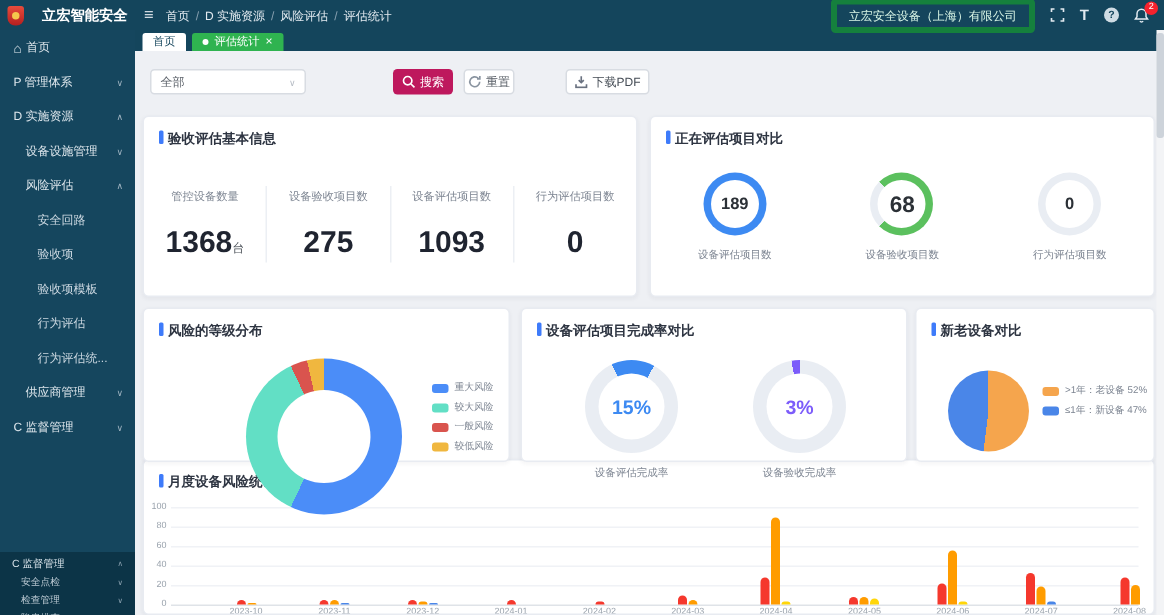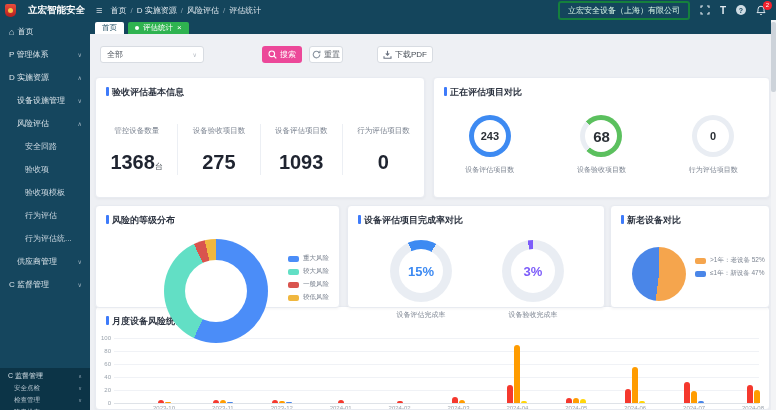--- a/index.html
+++ b/index.html
@@ -9,21 +9,21 @@
   
   .topbar{position:absolute;left:0;top:0;width:776px;height:20px;background:#14455c;display:flex;align-items:center;z-index:10}
   .logo-area{width:90px;display:flex;align-items:center;padding-left:5px;gap:12px;flex:0 0 90px}
   .shield{width:11px;height:13px;background:linear-gradient(#e74c3c,#b51f1f);border-radius:2px 2px 5px 5px;position:relative;flex:0 0 11px}
   .shield i{position:absolute;left:3px;top:4px;width:5px;height:5px;background:#f5c84c;border-radius:50%}
   .logo-text{font-size:9.5px;font-weight:bold;color:#fff;white-space:nowrap}
   .burger{color:#cfd9e0;font-size:11px;margin:0 8px 0 6px;cursor:pointer}
   .crumbs{display:flex;gap:4px;font-size:8px;color:#e2eaf0;align-items:center}
   .crumbs .sep{color:#87a0b0}
   .top-right{margin-left:auto;display:flex;gap:10px;align-items:center;padding-right:10px}
-  .company-btn{border:2px solid #15803d;border-radius:3px;color:#d9f6e6;font-size:8px;padding:2px 8px;cursor:pointer;white-space:nowrap}
+  .company-btn{border:4px solid #15803d;border-radius:3px;color:#d9f6e6;font-size:8px;padding:2px 8px;cursor:pointer;white-space:nowrap}
   .tb-icon{color:#e2eaf0;display:flex;align-items:center;cursor:pointer}
   .tfont{font-size:10px;font-weight:bold}
   .help{width:10px;height:10px;border-radius:50%;background:#cfdce4;color:#14455c;font-size:7px;font-weight:bold;display:flex;align-items:center;justify-content:center;cursor:pointer}
   .bell-wrap{position:relative;cursor:pointer;display:flex}
   .badge{position:absolute;right:-6px;top:-4px;background:#f5222d;color:#fff;font-size:6px;min-width:9px;height:9px;border-radius:5px;display:flex;align-items:center;justify-content:center;padding:0 2px}
 
   
   .sidebar{position:absolute;left:0;top:20px;width:90px;height:390px;background:#15465e;z-index:9}
   .side-item{height:23px;display:flex;align-items:center;color:#dde6ec;font-size:8px;padding-right:8px;cursor:pointer;white-space:nowrap}
   .side-item .lbl{overflow:hidden;text-overflow:ellipsis}
@@ -40,21 +40,21 @@
   .tab{height:12px;display:flex;align-items:center;font-size:7.5px;padding:0 7px;border-radius:2px 2px 0 0;cursor:pointer;gap:4px}
   .tab.home{background:#fff;color:#14455c}
   .tab.active{background:#2fb350;color:#fff}
   .tab .dot{width:4px;height:4px;border-radius:50%;background:#fff}
   .tab .close{font-size:8px;line-height:1}
 
   
   .select{position:absolute;left:100px;top:46px;width:104px;height:17px;background:#fff;border:1px solid #d8dce2;border-radius:3px;display:flex;align-items:center;justify-content:space-between;padding:0 6px;font-size:8px;color:#5a6068;cursor:pointer;z-index:2}
   .select .chev{color:#b6bcc4;font-size:6px}
   .btn{position:absolute;top:46px;height:17px;display:flex;align-items:center;justify-content:center;gap:3px;border-radius:3px;font-size:8px;cursor:pointer;z-index:2}
-  .btn-search{left:262px;width:40px;background:#ec4899;color:#fff;border:none}
+  .btn-search{left:262px;width:40px;background:#be185d;color:#fff;border:none}
   .btn-reset{left:309px;width:34px;background:#fff;border:1px solid #d8dce2;color:#5a6068}
   .btn-download{left:377px;width:56px;background:#fff;border:1px solid #d8dce2;color:#454c55}
 
   
   .card{position:absolute;background:#fff;border:1px solid #e8ebf1;border-radius:4px;box-shadow:0 1px 3px rgba(31,45,61,.05)}
   .card-title{position:absolute;left:10px;top:8px;font-size:9px;font-weight:bold;color:#2e3542;padding-left:6px;white-space:nowrap}
   .card-title::before{content:'';position:absolute;left:0;top:1px;width:3px;height:9px;background:#3e7bfa;border-radius:1px}
   #card-basic{left:95px;top:77px;width:330px;height:121px;z-index:2}
   #card-progress{left:433px;top:77px;width:337px;height:121px;z-index:2}
   #card-risk{left:95px;top:205px;width:245px;height:103px;z-index:3;overflow:visible}
@@ -266,21 +266,21 @@
         </div>
       </div>
   </div>
 
   <div class="card" id="card-progress">
     <div class="card-title">正在评估项目对比</div>
     <div class="rings" id="progress-rings">
         <div class="ring-col">
           <div class="ring" style="height: 42px; width: 42px; background: rgb(61, 138, 242);">
             <div class="hole" style="inset: 5px;">
-              <span style="font-weight: bold; font-size: 11px; color: rgb(43, 48, 54);">243</span>
+              <span style="font-weight: bold; font-size: 11px; color: rgb(43, 48, 54);">189</span>
             </div>
           </div>
           <div class="ring-label">设备评估项目数</div>
         </div>
         <div class="ring-col">
           <div class="ring" style="height: 42px; width: 42px; background: conic-gradient(from 315deg, rgb(91, 192, 94) 0deg, rgb(91, 192, 94) 75%, rgb(233, 237, 243) 75%, rgb(233, 237, 243) 100%);">
             <div class="hole" style="inset: 5px;">
               <span style="font-weight: bold; font-size: 15px; color: rgb(43, 48, 54);">68</span>
             </div>
           </div>

